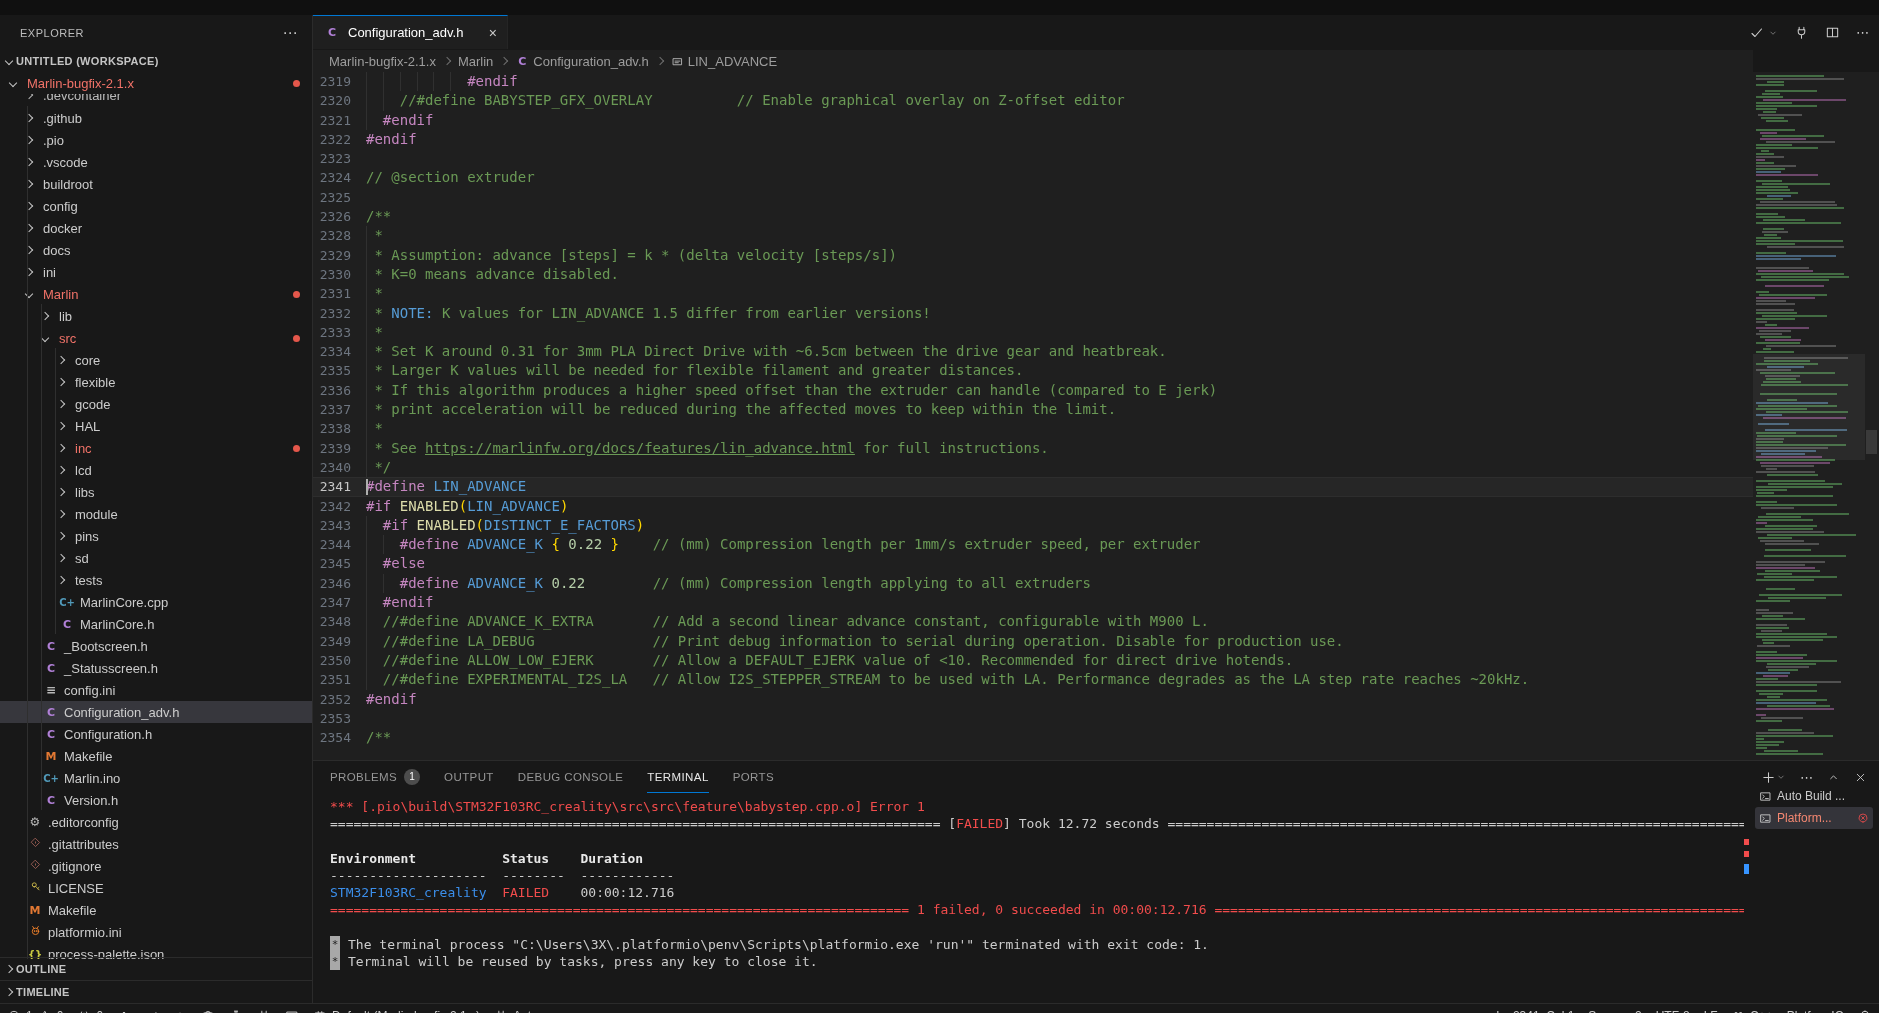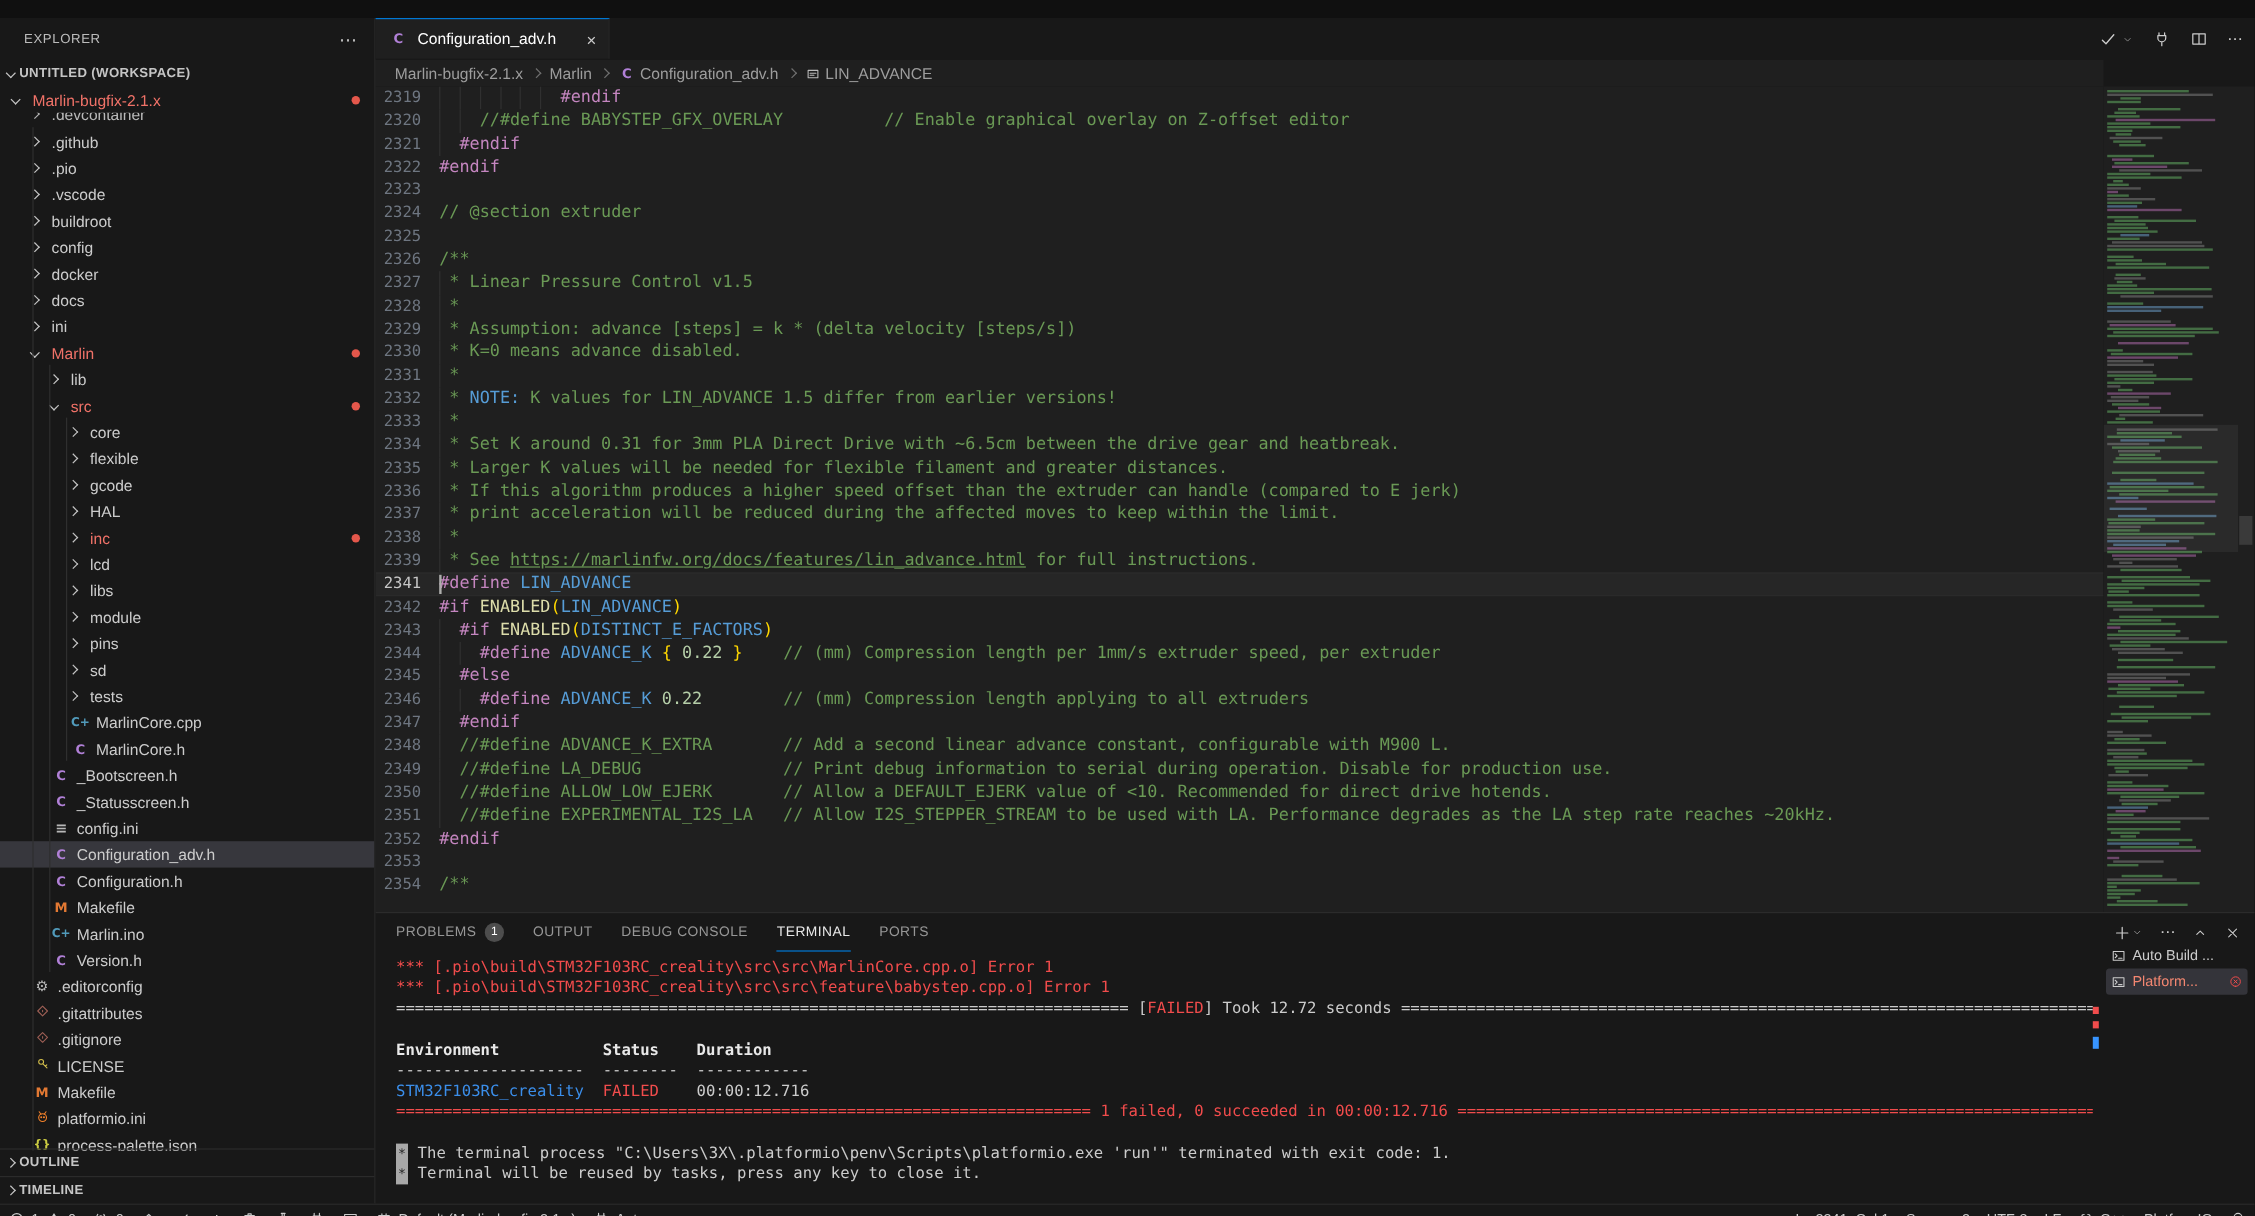--- a/index.html
+++ b/index.html
@@ -386,33 +386,33 @@
 
   <div id="editor">
       <div class="crow"><span class="ln">2319</span><span class="lc"><span class="ig" style="left:0.0px"></span><span class="ig" style="left:16.9px"></span><span class="ig" style="left:33.7px"></span><span class="ig" style="left:50.6px"></span><span class="ig" style="left:67.4px"></span><span class="ig" style="left:84.3px"></span><span class="c-dir">            #endif</span></span></div>
       <div class="crow"><span class="ln">2320</span><span class="lc"><span class="ig" style="left:0.0px"></span><span class="ig" style="left:16.9px"></span><span class="c-com">    //#define BABYSTEP_GFX_OVERLAY          // Enable graphical overlay on Z-offset editor</span></span></div>
       <div class="crow"><span class="ln">2321</span><span class="lc"><span class="ig" style="left:0.0px"></span><span class="c-dir">  #endif</span></span></div>
       <div class="crow"><span class="ln">2322</span><span class="lc"><span class="c-dir">#endif</span></span></div>
       <div class="crow"><span class="ln">2323</span><span class="lc"></span></div>
       <div class="crow"><span class="ln">2324</span><span class="lc"><span class="c-com">// @section extruder</span></span></div>
       <div class="crow"><span class="ln">2325</span><span class="lc"></span></div>
       <div class="crow"><span class="ln">2326</span><span class="lc"><span class="c-com">/**</span></span></div>
-      <div class="crow"><span class="ln">2327</span><span class="lc"><span class="ig" style="left:0.0px"></span><span class="c-com"> * Linear Pressure Control v1.5</span></span></div>
       <div class="crow"><span class="ln">2328</span><span class="lc"><span class="ig" style="left:0.0px"></span><span class="c-com"> *</span></span></div>
       <div class="crow"><span class="ln">2329</span><span class="lc"><span class="ig" style="left:0.0px"></span><span class="c-com"> * Assumption: advance [steps] = k * (delta velocity [steps/s])</span></span></div>
       <div class="crow"><span class="ln">2330</span><span class="lc"><span class="ig" style="left:0.0px"></span><span class="c-com"> * K=0 means advance disabled.</span></span></div>
       <div class="crow"><span class="ln">2331</span><span class="lc"><span class="ig" style="left:0.0px"></span><span class="c-com"> *</span></span></div>
       <div class="crow"><span class="ln">2332</span><span class="lc"><span class="ig" style="left:0.0px"></span><span class="c-com"> * </span><span class="c-note">NOTE:</span><span class="c-com"> K values for LIN_ADVANCE 1.5 differ from earlier versions!</span></span></div>
       <div class="crow"><span class="ln">2333</span><span class="lc"><span class="ig" style="left:0.0px"></span><span class="c-com"> *</span></span></div>
       <div class="crow"><span class="ln">2334</span><span class="lc"><span class="ig" style="left:0.0px"></span><span class="c-com"> * Set K around 0.31 for 3mm PLA Direct Drive with ~6.5cm between the drive gear and heatbreak.</span></span></div>
       <div class="crow"><span class="ln">2335</span><span class="lc"><span class="ig" style="left:0.0px"></span><span class="c-com"> * Larger K values will be needed for flexible filament and greater distances.</span></span></div>
       <div class="crow"><span class="ln">2336</span><span class="lc"><span class="ig" style="left:0.0px"></span><span class="c-com"> * If this algorithm produces a higher speed offset than the extruder can handle (compared to E jerk)</span></span></div>
       <div class="crow"><span class="ln">2337</span><span class="lc"><span class="ig" style="left:0.0px"></span><span class="c-com"> * print acceleration will be reduced during the affected moves to keep within the limit.</span></span></div>
       <div class="crow"><span class="ln">2338</span><span class="lc"><span class="ig" style="left:0.0px"></span><span class="c-com"> *</span></span></div>
       <div class="crow"><span class="ln">2339</span><span class="lc"><span class="ig" style="left:0.0px"></span><span class="c-com"> * See </span><span class="c-link">https://marlinfw.org/docs/features/lin_advance.html</span><span class="c-com"> for full instructions.</span></span></div>
+      <div class="crow"><span class="ln">2340</span><span class="lc"><span class="ig" style="left:0.0px"></span><span class="c-com"> */</span></span></div>
       <div class="crow cur"><span class="ln">2341</span><span class="lc"><span class="c-dir">#define</span><span class="c-d"> </span><span class="c-macro">LIN_ADVANCE</span><span class="cursor"></span></span></div>
       <div class="crow"><span class="ln">2342</span><span class="lc"><span class="c-dir">#if</span><span class="c-d"> </span><span class="c-fn">ENABLED</span><span class="c-br">(</span><span class="c-macro">LIN_ADVANCE</span><span class="c-br">)</span></span></div>
       <div class="crow"><span class="ln">2343</span><span class="lc"><span class="ig" style="left:0.0px"></span><span class="c-d">  </span><span class="c-dir">#if</span><span class="c-d"> </span><span class="c-fn">ENABLED</span><span class="c-br">(</span><span class="c-macro">DISTINCT_E_FACTORS</span><span class="c-br">)</span></span></div>
       <div class="crow"><span class="ln">2344</span><span class="lc"><span class="ig" style="left:0.0px"></span><span class="ig" style="left:16.9px"></span><span class="c-d">    </span><span class="c-dir">#define</span><span class="c-d"> </span><span class="c-macro">ADVANCE_K</span><span class="c-d"> </span><span class="c-br">{</span><span class="c-d"> </span><span class="c-num">0.22</span><span class="c-d"> </span><span class="c-br">}</span><span class="c-d">    </span><span class="c-com">// (mm) Compression length per 1mm/s extruder speed, per extruder</span></span></div>
       <div class="crow"><span class="ln">2345</span><span class="lc"><span class="ig" style="left:0.0px"></span><span class="c-d">  </span><span class="c-dir">#else</span></span></div>
       <div class="crow"><span class="ln">2346</span><span class="lc"><span class="ig" style="left:0.0px"></span><span class="ig" style="left:16.9px"></span><span class="c-d">    </span><span class="c-dir">#define</span><span class="c-d"> </span><span class="c-macro">ADVANCE_K</span><span class="c-d"> </span><span class="c-num">0.22</span><span class="c-d">        </span><span class="c-com">// (mm) Compression length applying to all extruders</span></span></div>
       <div class="crow"><span class="ln">2347</span><span class="lc"><span class="ig" style="left:0.0px"></span><span class="c-d">  </span><span class="c-dir">#endif</span></span></div>
       <div class="crow"><span class="ln">2348</span><span class="lc"><span class="ig" style="left:0.0px"></span><span class="c-com">  //#define ADVANCE_K_EXTRA       // Add a second linear advance constant, configurable with M900 L.</span></span></div>
       <div class="crow"><span class="ln">2349</span><span class="lc"><span class="ig" style="left:0.0px"></span><span class="c-com">  //#define LA_DEBUG              // Print debug information to serial during operation. Disable for production use.</span></span></div>
       <div class="crow"><span class="ln">2350</span><span class="lc"><span class="ig" style="left:0.0px"></span><span class="c-com">  //#define ALLOW_LOW_EJERK       // Allow a DEFAULT_EJERK value of &lt;10. Recommended for direct drive hotends.</span></span></div>
@@ -655,21 +655,20 @@
             <path d="M4.5 9.5L8 6l3.5 3.5"></path>
           </svg>
         </span>
    <span>
           <svg width="13" height="13" viewBox="0 0 16 16">
             <path d="M4 4l8 8M12 4l-8 8"></path>
           </svg>
         </span>
       </div>
     <div id="terminal">
-        <div class="trow"><span class="t-red">*** [.pio\build\STM32F103RC_creality\src\src\MarlinCore.cpp.o] Error 1</span></div>
         <div class="trow"><span class="t-red">*** [.pio\build\STM32F103RC_creality\src\src\feature\babystep.cpp.o] Error 1</span></div>
         <div class="trow"><span class="t-d">==============================================================================</span><span class="t-d"> [</span><span class="t-red">FAILED</span><span class="t-d">] Took 12.72 seconds </span><span class="t-d">=====================================================================================</span></div>
         <div class="trow"> </div>
         <div class="trow"><span class="t-hdr">Environment</span><span class="t-d">           </span><span class="t-hdr">Status</span><span class="t-d">    </span><span class="t-hdr">Duration</span></div>
         <div class="trow"><span class="t-d">--------------------</span><span class="t-d">  </span><span class="t-d">--------</span><span class="t-d">  </span><span class="t-d">------------</span></div>
         <div class="trow"><span class="t-cyan">STM32F103RC_creality</span><span class="t-d">  </span><span class="t-red">FAILED</span><span class="t-d">    </span><span class="t-d">00:00:12.716</span></div>
         <div class="trow"><span class="t-red">==========================================================================</span><span class="t-red"> 1 failed, 0 succeeded in 00:00:12.716 </span><span class="t-red">================================================================================</span></div>
         <div class="trow"> </div>
         <div class="trow bar"><span class="t-d">The terminal process "C:\Users\3X\.platformio\penv\Scripts\platformio.exe 'run'" terminated with exit code: 1.</span></div>
         <div class="trow bar"><span class="t-d">Terminal will be reused by tasks, press any key to close it.</span></div>

